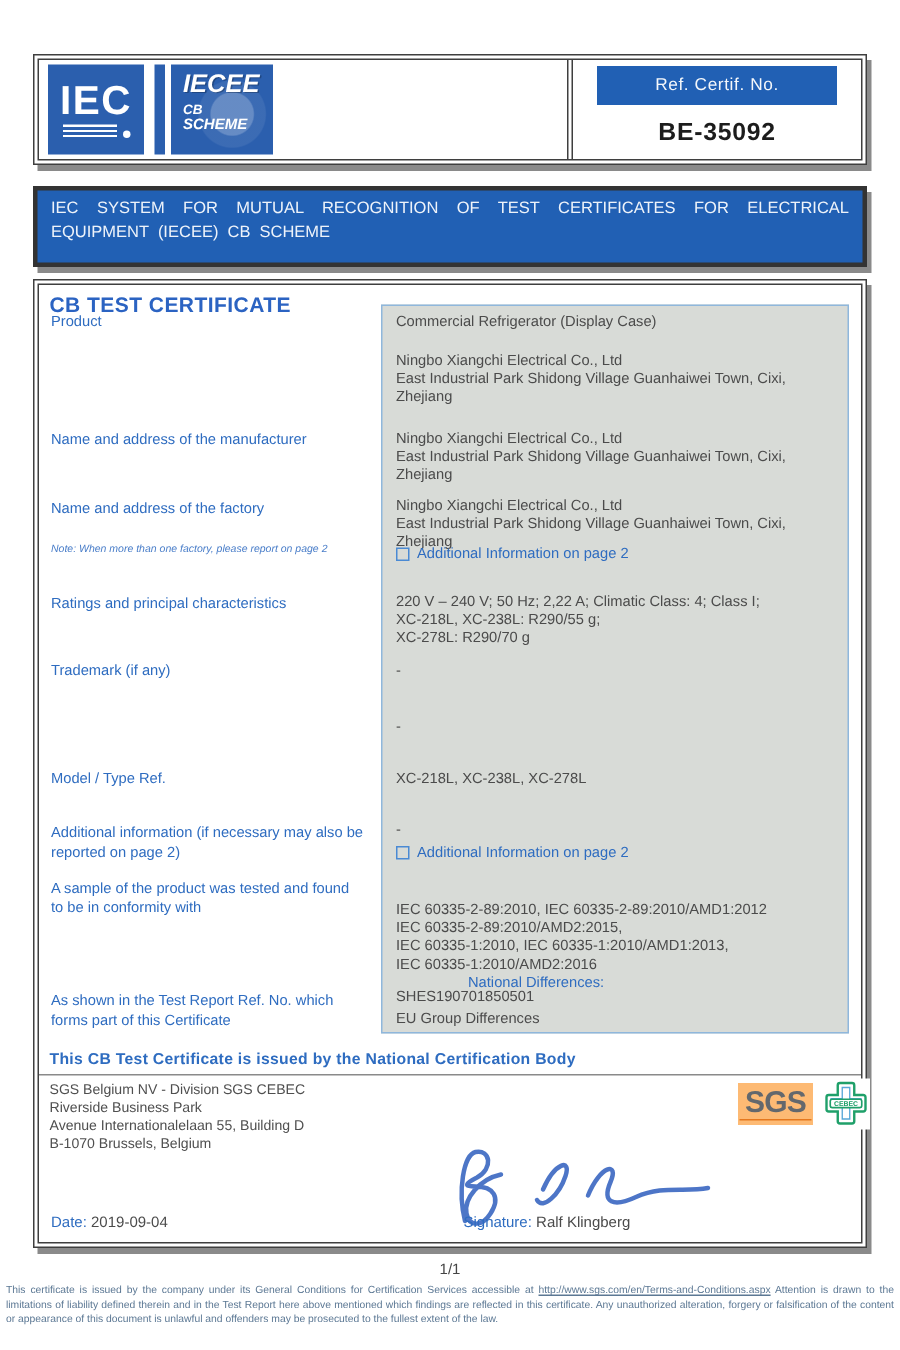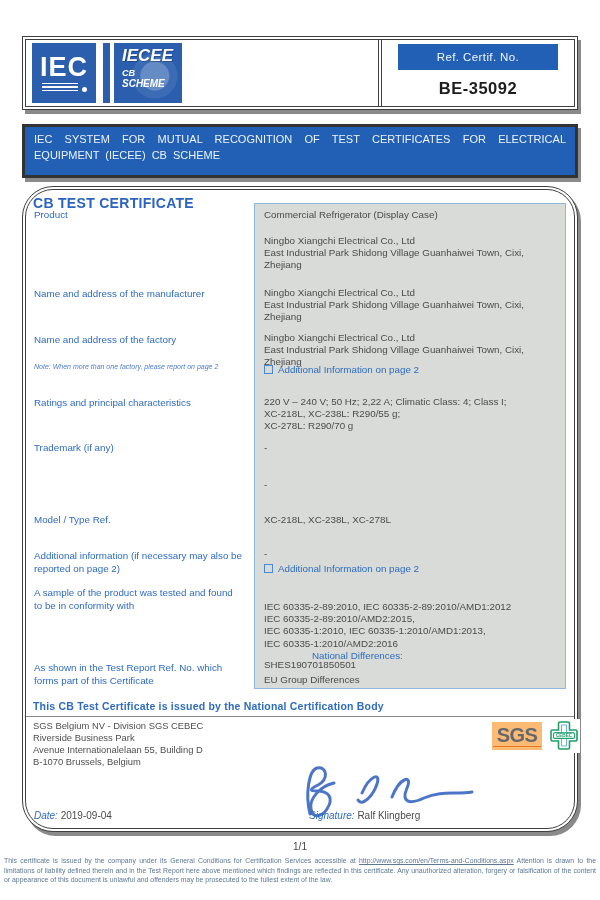--- a/index.html
+++ b/index.html
@@ -55,21 +55,21 @@
 
   .sgs-logo { position:absolute; left:466px; top:532px; width:50px; height:28px; background:#fdba74;
               display:flex; flex-direction:column; align-items:center; justify-content:center; }
   .sgs-word { font-weight:bold; font-size:20px; color:#63686d; line-height:1; letter-spacing:-.5px; }
   .sgs-rule { width:48px; height:1.6px; background:#e5781e; margin-top:1px; }
   .cebec-logo { position:absolute; left:522px; top:529px; width:32px; height:34px; background:#fff;
                 display:flex; align-items:center; justify-content:center; }
 
   .signature-svg { position:absolute; left:268px; top:572px; }
   .signoff { position:absolute; top:620px; font-size:10px; }
-  .signoff .k { color:#2e6cc0;font-style:italic; }
+  .signoff .k { color:#2e6cc0; }
   .signoff .v { color:#4b4b4b; }
   #date-line { left:8px; }
   #sig-line { left:283px; }
 
   
   #pageno { position:absolute; left:0; top:841px; width:100%; text-align:center; font-size:10px; color:#454545; }
   #legal { position:absolute; left:4px; top:856px; width:592px; font-size:6.9px; line-height:1.4;
            color:#5c7894; text-align:justify; }
   #legal .lnk { text-decoration:underline; }
 </style>
@@ -97,21 +97,21 @@
     <div class="hdr-right">
       <div class="refbar">Ref. Certif. No.</div>
       <div class="refno">BE-35092</div>
     </div>
   </div>
 
   <div id="banner">
     <p>IEC SYSTEM FOR MUTUAL RECOGNITION OF TEST CERTIFICATES FOR ELECTRICAL EQUIPMENT (IECEE) CB SCHEME</p>
   </div>
 
-  <div id="main" class="frame" style="position:absolute;border-radius:31px;">
+  <div id="main" class="frame" style="position:absolute;">
     <div class="title">CB TEST CERTIFICATE</div>
 
     <div class="lbl" style="top:19px">Product</div>
     <div class="lbl" style="top:144px">Name and address of the factory</div>
     <div class="lbl" style="top:98px">Name and address of the manufacturer</div>
     <div class="note" style="top:173px">Note: When more than one factory, please report on page 2</div>
     <div class="lbl" style="top:207px">Ratings and principal characteristics</div>
     <div class="lbl" style="top:252px">Trademark (if any)</div>
     <div class="lbl" style="top:324px">Model / Type Ref.</div>
     <div class="lbl" style="top:360px">Additional information (if necessary may also be

